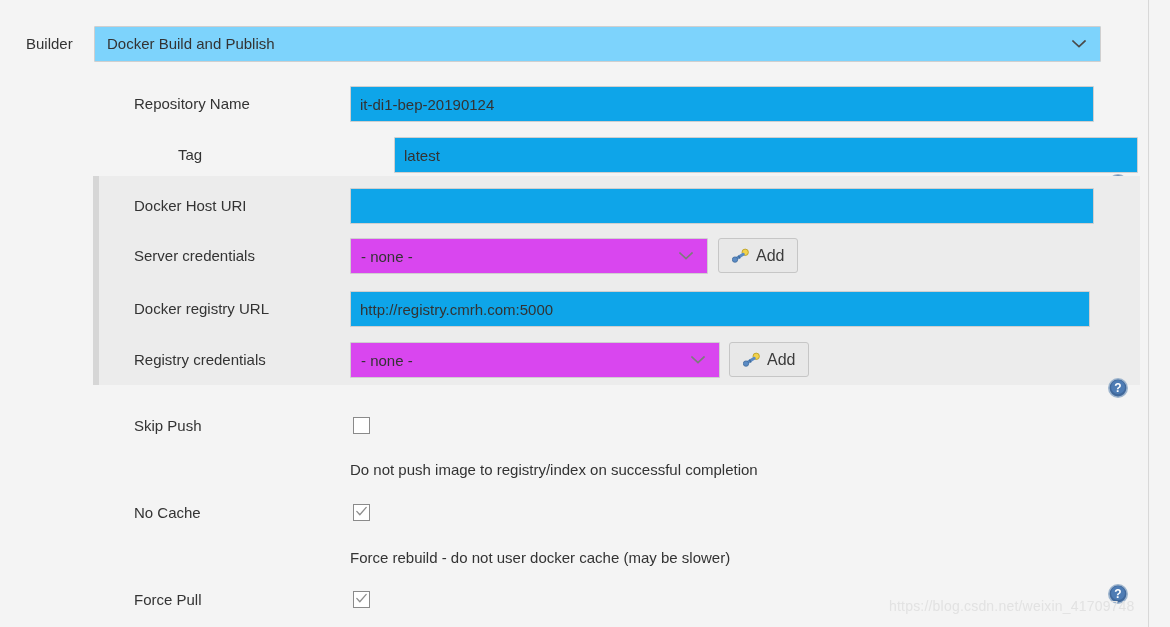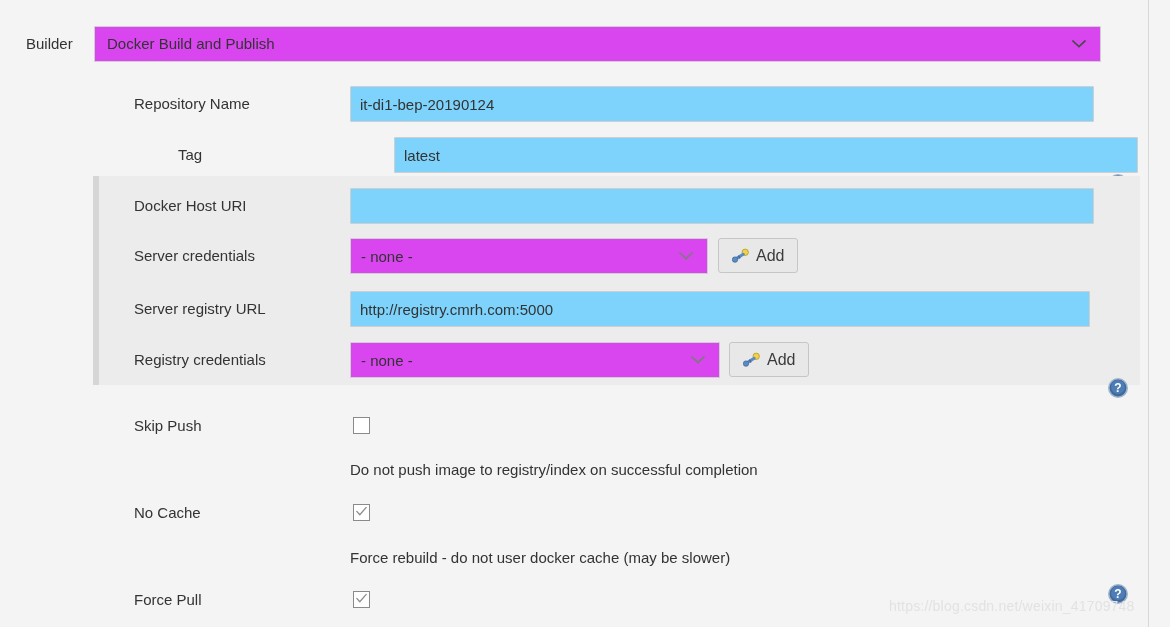--- a/index.html
+++ b/index.html
@@ -57,21 +57,21 @@
     font-size: 15px;
     color: #333;
     white-space: nowrap;
   }
   .builder-select {
     position: absolute;
     left: 94px;
     top: 0;
     width: 1007px;
     height: 36px;
-    background: #d946ef;
+    background: #7dd3fc;
     border: 1px solid #cfcfcf;
     box-sizing: border-box;
     border-radius: 1px;
   }
   .builder-select .sel-text {
     position: absolute;
     left: 12px;
     top: 8px;
     font-size: 15px;
     color: #333;
@@ -96,21 +96,21 @@
   .flabel {
     position: absolute;
     font-size: 15px;
     color: #333;
     white-space: nowrap;
     left: 134px;
     text-align: center;
   }
   .finput {
     position: absolute;
-    background: #7dd3fc;
+    background: #0ea5e9;
     border: 1px solid #cfcfcf;
     box-sizing: border-box;
     border-radius: 1px;
     left: 350px;
   }
   .finput .val {
     position: absolute;
     left: 9px;
     top: 50%;
     transform: translateY(-50%);
@@ -304,21 +304,21 @@
           <path d="M11.2 6.3 L3.2 11.3" stroke="#5b8bc4" stroke-width="3.1" stroke-linecap="round"></path>
           <circle cx="3.0" cy="11.6" r="2.7" fill="#5b8bc4" stroke="#3f6b9c" stroke-width="0.8"></circle>
           <path d="M6.6 8.2 L7.8 10.0" stroke="#3f6b9c" stroke-width="1.4" stroke-linecap="round"></path>
         </svg>
       </span>
       <span class="btn-label">Add</span>
     </div>
   </div>
 
   <div class="frow" style="top:291px;height:36px;">
-    <div class="flabel" style="top:9px;">Server registry URL</div>
+    <div class="flabel" style="top:9px;">Docker registry URL</div>
     <div class="finput" style="top:0;width:740px;height:36px;">
       <span class="val">http://registry.cmrh.com:5000</span>
     </div>
     <span class="help-icon" style="left:1107px;top:292px;">
       <svg viewBox="0 0 22 22" width="22" height="22">
         <circle cx="11" cy="11" r="10" fill="#9db4cd"></circle>
         <circle cx="11" cy="11" r="8.4" fill="#40689b"></circle>
         <circle cx="11" cy="10" r="7" fill="#4e7cb4"></circle>
         <text x="11" y="15.4" font-family="Liberation Sans, sans-serif" font-size="12" font-weight="bold" fill="#ffffff" text-anchor="middle">?</text>
       </svg>

